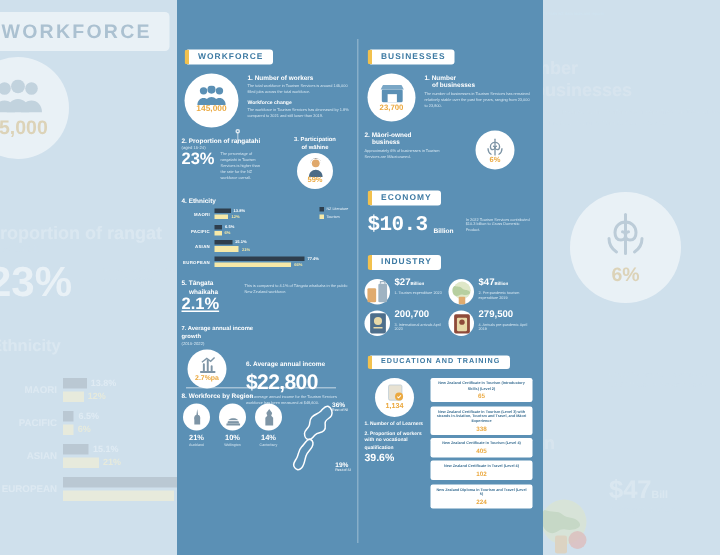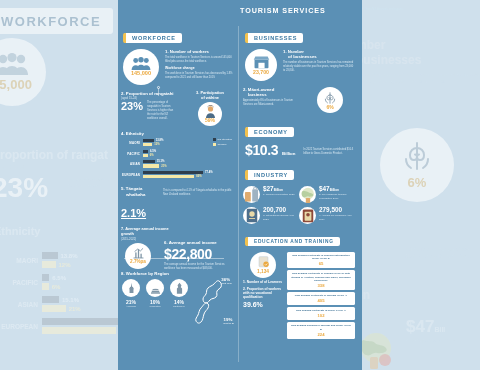--- a/index.html
+++ b/index.html
@@ -253,21 +253,20 @@
   </div>
 
   <div class="refs">
     <b>References:</b>
     <div>1.  Workforce demographic, businesses, and economy data: see more information and sources at: MBIE / Stats NZ data tools and reports.</div>
     <div>2.  Education and training data is from TEC administrative data and advice to 2022.</div>
   </div>
 
   <div class="board">
 
-    <div class="maintitle">TOURISM SERVICES</div>
     <div class="divider"></div>
 
     <div class="col colA" style="top:22px;height:348px;">
 
       <div class="pill-wrap">
         <span class="pill">WORKFORCE</span>
       </div>
 
       <div class="row" style="margin-top:2px;">
         <div class="circ" style="width:36px;height:36px;margin-left:2px;">
@@ -391,21 +390,21 @@
         </div>
       </div>
 
       <div class="row" style="margin-top:5px;">
         <div style="width:38px;">
           <div class="item-title">
             <span>5.</span>
             <span>Tāngata</span>
           </div>
           <div class="item-title" style="padding-left:5px;">whaikaha</div>
-          <div class="pct" style="margin-top:11px;text-decoration:underline;">2.1%</div>
+          <div class="pct" style="margin-top:1px;text-decoration:underline;">2.1%</div>
         </div>
         <div class="item-body" style="flex:1;margin-top:3px;">This is compared to 4.1% of Tāngata whaikaha in the public New Zealand workforce.</div>
       </div>
 
       <div class="row" style="margin-top:8px;">
         <div style="width:52px;">
           <div class="item-title" style="font-size:3.9px;">
             <span>7.</span>
             <span>Average annual income growth</span>
           </div>
@@ -530,21 +529,21 @@
             </svg>
             <div class="big" style="font-size:5px;">6%</div>
           </div>
         </div>
       </div>
 
       <div class="pill-wrap" style="margin-top:7px;">
         <span class="pill">ECONOMY</span>
       </div>
       <div class="row" style="align-items:flex-end;">
-        <div class="bignum" style="margin-left:2px;">$10.3</div>
+        <div class="bignum" style="margin-left:2px;font-family:Liberation Mono, monospace;">$10.3</div>
         <div style="font-size:4.4px;font-weight:bold;color:#ffffff;padding-bottom:1.5px;">Billion</div>
         <div class="item-body" style="flex:1;padding-left:4px;padding-bottom:1px;">In 2022 Tourism Services contributed $10.3 billion to Gross Domestic Product.</div>
       </div>
 
       <div class="pill-wrap" style="margin-top:6px;">
         <span class="pill">INDUSTRY</span>
       </div>
       <div class="ind" id="industry-grid">
           <div class="indcell">
             <div class="circ" style="width:17px;height:17px;">

